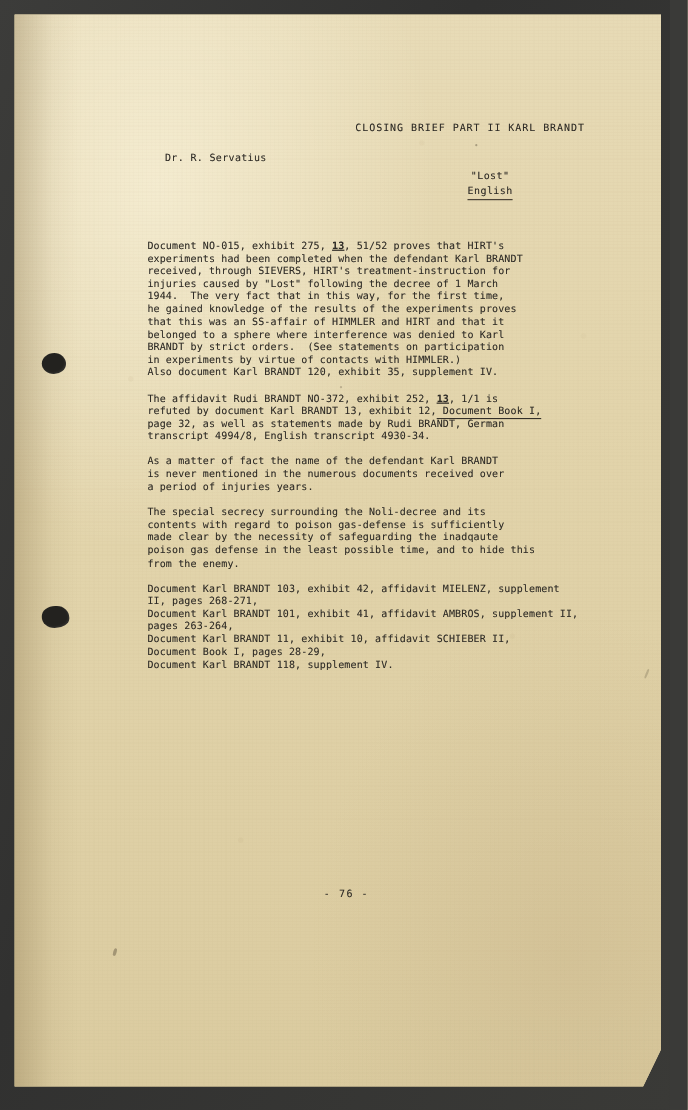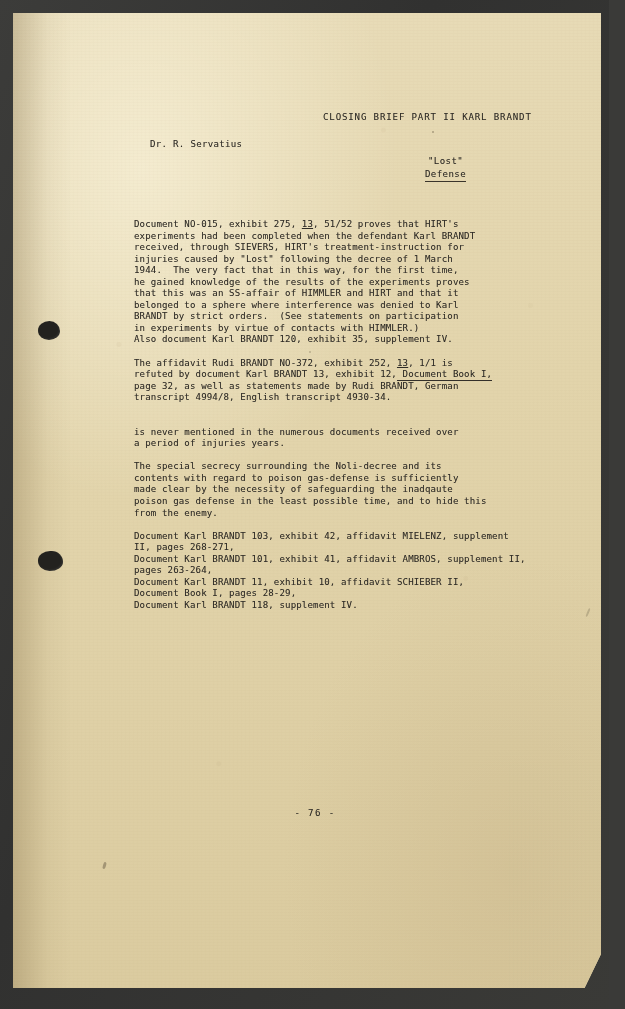--- a/index.html
+++ b/index.html
@@ -128,21 +128,21 @@
   }
 
   #body-text {
     position: absolute;
     left: 121px;
     top: 206px;
     width: 470px;
   }
   .para { margin: 0 0 11.5px 0; }
   .para:last-child { margin-bottom: 0; }
-  .u { text-decoration: underline; text-underline-offset: 1px; }
+  .u { text-decoration: underline; text-underline-offset: 1px; font-weight: bold; }
   
   .u-run {
     border-bottom: 1px solid #34302a;
     display: inline-block;
     line-height: 10.5px;
   }
 
   #page-number {
     position: absolute;
     left: 16px;
@@ -182,30 +182,30 @@
     <span class="stray-mark" id="stray-4"></span>
 
     <div id="typescript">
 
       <div id="header-title" class="doc-line">CLOSING BRIEF PART II KARL BRANDT</div>
 
       <div id="counsel-name" class="doc-line">Dr. R. Servatius</div>
 
       <div id="subject-block">
         <div id="subject-lost" class="doc-line">"Lost"</div>
-        <div class="doc-line"><span id="subject-defense">Defense</span></div>
+        <div class="doc-line"><span id="subject-defense">English</span></div>
       </div>
 
       <div id="body-text">
 
         <p class="para"><span class="doc-line">Document NO-015, exhibit 275, </span><span class="u">13</span><span class="doc-line">, 51/52 proves that HIRT's</span><br><span class="doc-line">experiments had been completed when the defendant Karl BRANDT</span><br><span class="doc-line">received, through SIEVERS, HIRT's treatment-instruction for</span><br><span class="doc-line">injuries caused by "Lost" following the decree of 1 March</span><br><span class="doc-line">1944.  The very fact that in this way, for the first time,</span><br><span class="doc-line">he gained knowledge of the results of the experiments proves</span><br><span class="doc-line">that this was an SS-affair of HIMMLER and HIRT and that it</span><br><span class="doc-line">belonged to a sphere where interference was denied to Karl</span><br><span class="doc-line">BRANDT by strict orders.  (See statements on participation</span><br><span class="doc-line">in experiments by virtue of contacts with HIMMLER.)</span><br><span class="doc-line">Also document Karl BRANDT 120, exhibit 35, supplement IV.</span></p>
 
         <p class="para"><span class="doc-line">The affidavit Rudi BRANDT NO-372, exhibit 252, </span><span class="u">13</span><span class="doc-line">, 1/1 is</span><br><span class="doc-line">refuted by document Karl BRANDT 13, exhibit 12,</span><span class="doc-line u-run"> Document Book I,</span><br><span class="doc-line">page 32, as well as statements made by Rudi BRANDT, German</span><br><span class="doc-line">transcript 4994/8, English transcript 4930-34.</span></p>
 
-        <p class="para"><br><span class="doc-line">is never mentioned in the numerous documents received over</span><br><span class="doc-line">a period of injuries years.</span></p>
+        <p class="para"><span class="doc-line">As a matter of fact the name of the defendant Karl BRANDT</span><br><span class="doc-line">is never mentioned in the numerous documents received over</span><br><span class="doc-line">a period of injuries years.</span></p>
 
         <p class="para"><span class="doc-line">The special secrecy surrounding the Noli-decree and its</span><br><span class="doc-line">contents with regard to poison gas-defense is sufficiently</span><br><span class="doc-line">made clear by the necessity of safeguarding the inadqaute</span><br><span class="doc-line">poison gas defense in the least possible time, and to hide this</span><br><span class="doc-line">from the enemy.</span></p>
 
         <p class="para"><span class="doc-line">Document Karl BRANDT 103, exhibit 42, affidavit MIELENZ, supplement</span><br><span class="doc-line">II, pages 268-271,</span><br><span class="doc-line">Document Karl BRANDT 101, exhibit 41, affidavit AMBROS, supplement II,</span><br><span class="doc-line">pages 263-264,</span><br><span class="doc-line">Document Karl BRANDT 11, exhibit 10, affidavit SCHIEBER II,</span><br><span class="doc-line">Document Book I, pages 28-29,</span><br><span class="doc-line">Document Karl BRANDT 118, supplement IV.</span></p>
 
       </div>
 
       <div id="page-number" class="doc-line">- 76 -</div>
 
     </div>

